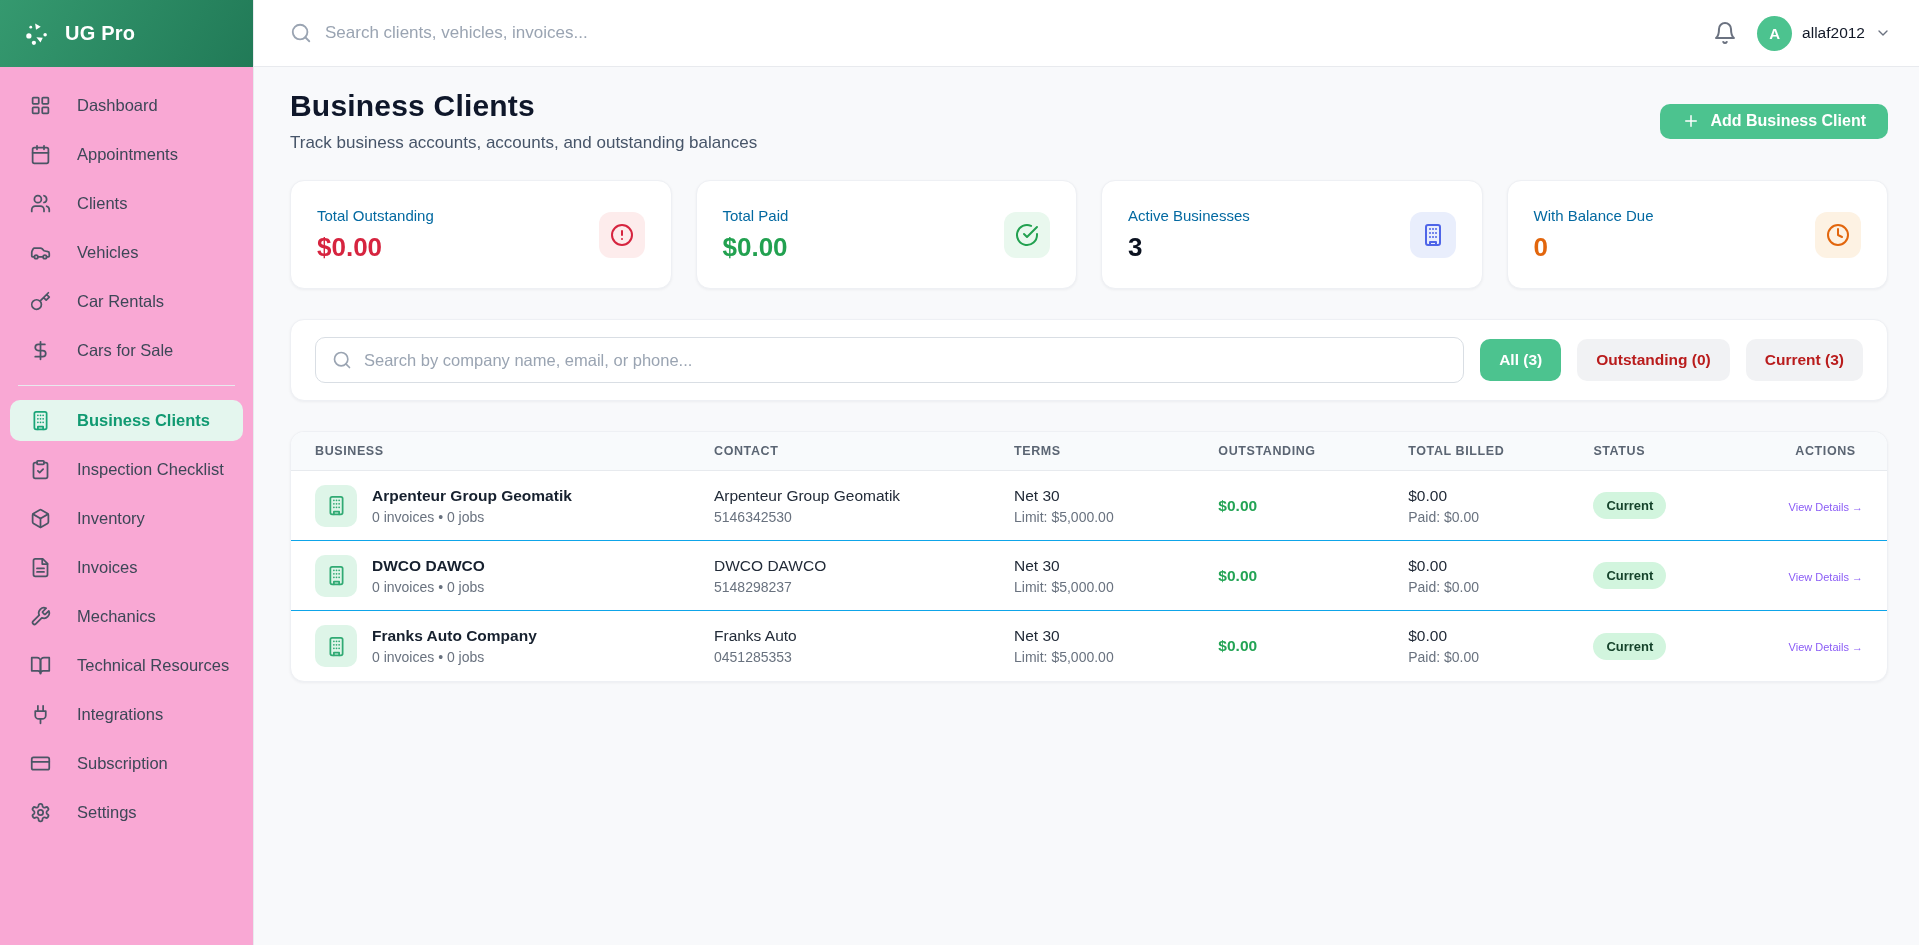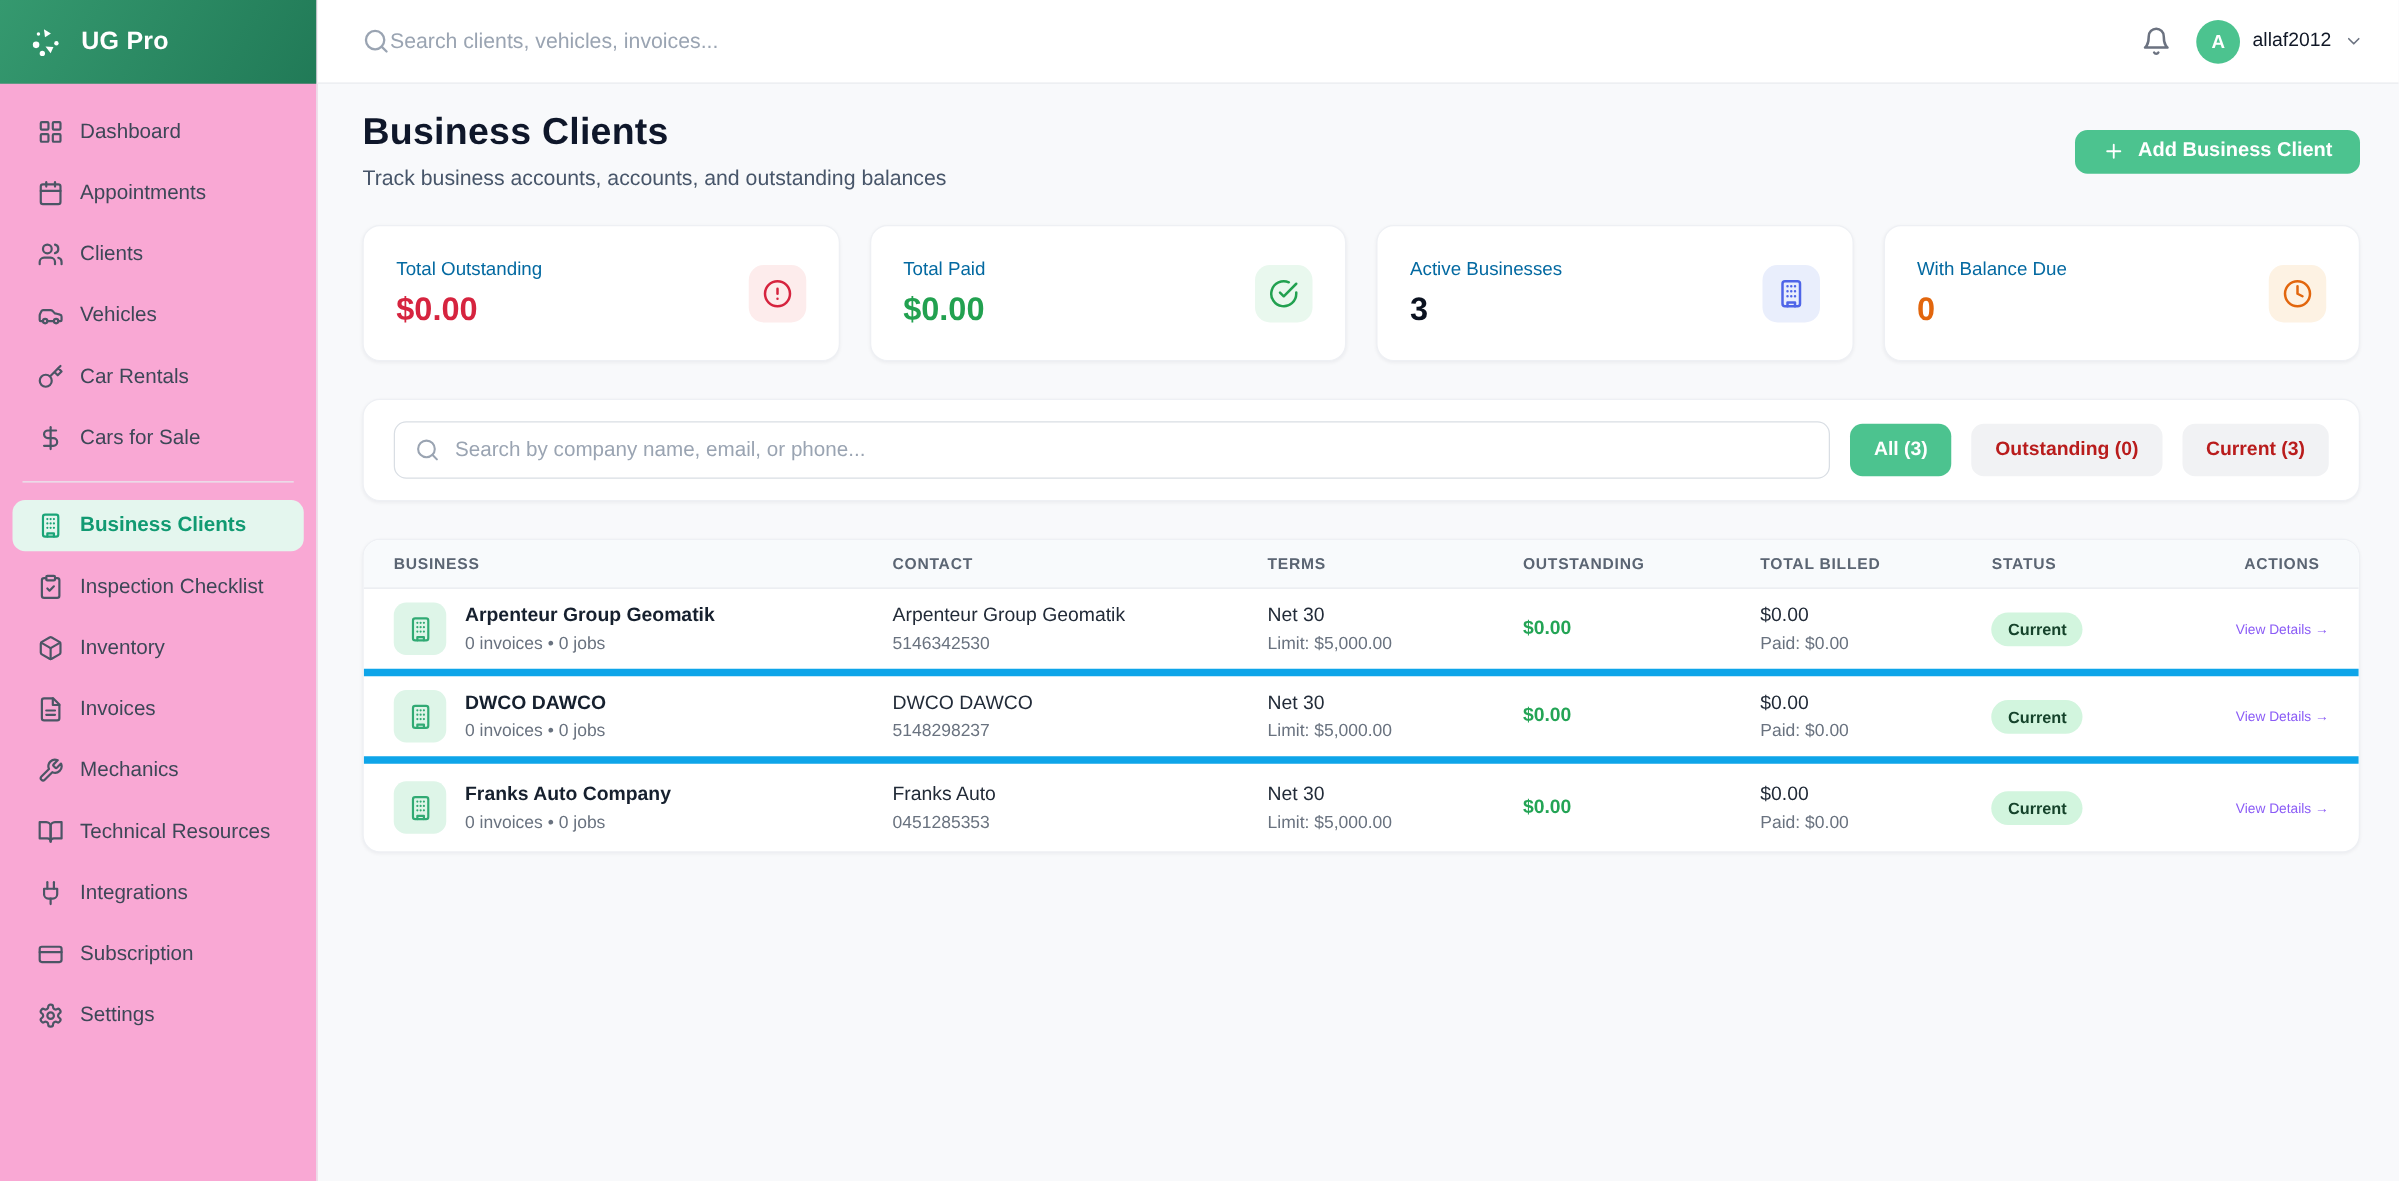--- a/index.html
+++ b/index.html
@@ -6,30 +6,30 @@
   html,body { width:1919px; height:945px; overflow:hidden; }
   body { font-family:"Liberation Sans", sans-serif; background:#f8f9fb; color:#1b2430; }
   .app { display:flex; width:100%; height:100%; }
 
   
   .sidebar { width:254px; min-width:254px; background:#f9a8d4; border-right:1px solid #e8eaee; display:flex; flex-direction:column; height:100%; }
   .logo { height:67px; background:linear-gradient(120deg,#35996f,#217a57); display:flex; align-items:center; gap:13px; padding:0 22px; }
   .logo-mark { width:30px; height:30px; flex:0 0 auto; }
   .logo-name { color:#ffffff; font-size:20px; font-weight:700; letter-spacing:.2px; }
   nav { padding:18px 10px; display:flex; flex-direction:column; }
-  .nav-item { display:flex; align-items:center; gap:13px; padding:10px 12px 10px 20px; border-radius:10px; color:#3d4757; font-size:16.5px; font-weight:500; cursor:pointer; margin-bottom:8px; }
+  .nav-item { display:flex; align-items:center; gap:26px; padding:10px 12px 10px 20px; border-radius:10px; color:#3d4757; font-size:16.5px; font-weight:500; cursor:pointer; margin-bottom:8px; }
   .nav-item svg { width:21px; height:21px; flex:0 0 auto; stroke:#4b5565; }
   .nav-item.active { background:#e4f6ee; color:#119a72; font-weight:600; }
   .nav-item.active svg { stroke:#1aa578; }
   .nav-divider { border:none; border-top:1px solid #e8eaee; margin:6px 8px 14px 8px; }
 
   
   .main { flex:1; display:flex; flex-direction:column; min-width:0; }
   .topbar { height:67px; background:#ffffff; border-bottom:1px solid #e8eaee; display:flex; align-items:center; padding:0 28px 0 36px; }
-  .topbar-search { display:flex; align-items:center; flex:1; }
+  .topbar-search { display:flex; align-items:center; gap:13px; flex:1; }
   .topbar-search svg { width:22px; height:22px; stroke:#9aa4b2; }
   .topbar-search input { border:none; outline:none; font-size:17px; color:#30394a; width:480px; font-family:inherit; background:transparent; }
   .topbar-search input::placeholder { color:#9aa4b2; }
   .topbar-right { display:flex; align-items:center; gap:20px; }
   .bell-btn { background:none; border:none; cursor:pointer; display:flex; }
   .bell-btn svg { width:24px; height:24px; stroke:#6b7280; }
   .user-menu { display:flex; align-items:center; gap:10px; cursor:pointer; }
   .avatar { width:35px; height:35px; border-radius:50%; background:#4cc38f; color:#fff; display:flex; align-items:center; justify-content:center; font-size:15px; font-weight:700; }
   .username { font-size:15.5px; color:#111827; font-weight:500; }
   .user-menu .chev { width:16px; height:16px; stroke:#6b7280; }
@@ -63,21 +63,21 @@
   .search-box input::placeholder { color:#9aa4b2; }
   .chip { border:none; border-radius:10px; height:42px; padding:0 19px; font-size:15.5px; font-weight:600; cursor:pointer; background:#f1f2f4; color:#b91c1c; font-family:inherit; white-space:nowrap; }
   .chip.active { background:#4cc38f; color:#fff; }
 
   
   .table-card { background:#fff; border:1px solid #eef0f4; border-radius:14px; box-shadow:0 1px 3px rgba(16,24,40,.05); overflow:hidden; }
   .t-grid { display:grid; grid-template-columns:25% 18.8% 12.8% 11.9% 11.6% 12.2% auto; align-items:center; }
   .t-head { background:#f8fafc; border-bottom:1px solid #e7eaee; height:39px; }
   .t-head span { font-size:12.5px; font-weight:700; letter-spacing:.6px; color:#5b6573; padding:0 10px 0 24px; }
   .t-head span:last-child { text-align:center; padding-right:24px; }
-  .t-row { border-bottom:6px solid #0ea5e9; height:70px; }
+  .t-row { border-bottom:1px solid #0ea5e9; height:70px; }
   .t-row:last-child { border-bottom:none; }
   .cell { padding:0 10px 0 24px; }
   .cell.last { text-align:right; padding-right:24px; }
   .biz { display:flex; align-items:center; gap:15px; }
   .biz-icon { width:42px; height:42px; border-radius:10px; background:#def5e8; display:flex; align-items:center; justify-content:center; flex:0 0 auto; }
   .biz-icon svg { width:21px; height:21px; stroke:#31aa74; }
   .biz-name { font-size:15.5px; font-weight:700; color:#16202e; margin-bottom:4px; }
   .c-main { font-size:15.5px; color:#222b38; margin-bottom:4px; }
   .c-sub { font-size:14px; color:#69727f; }
   .out-val { font-size:15.5px; font-weight:700; color:#23a455; }

